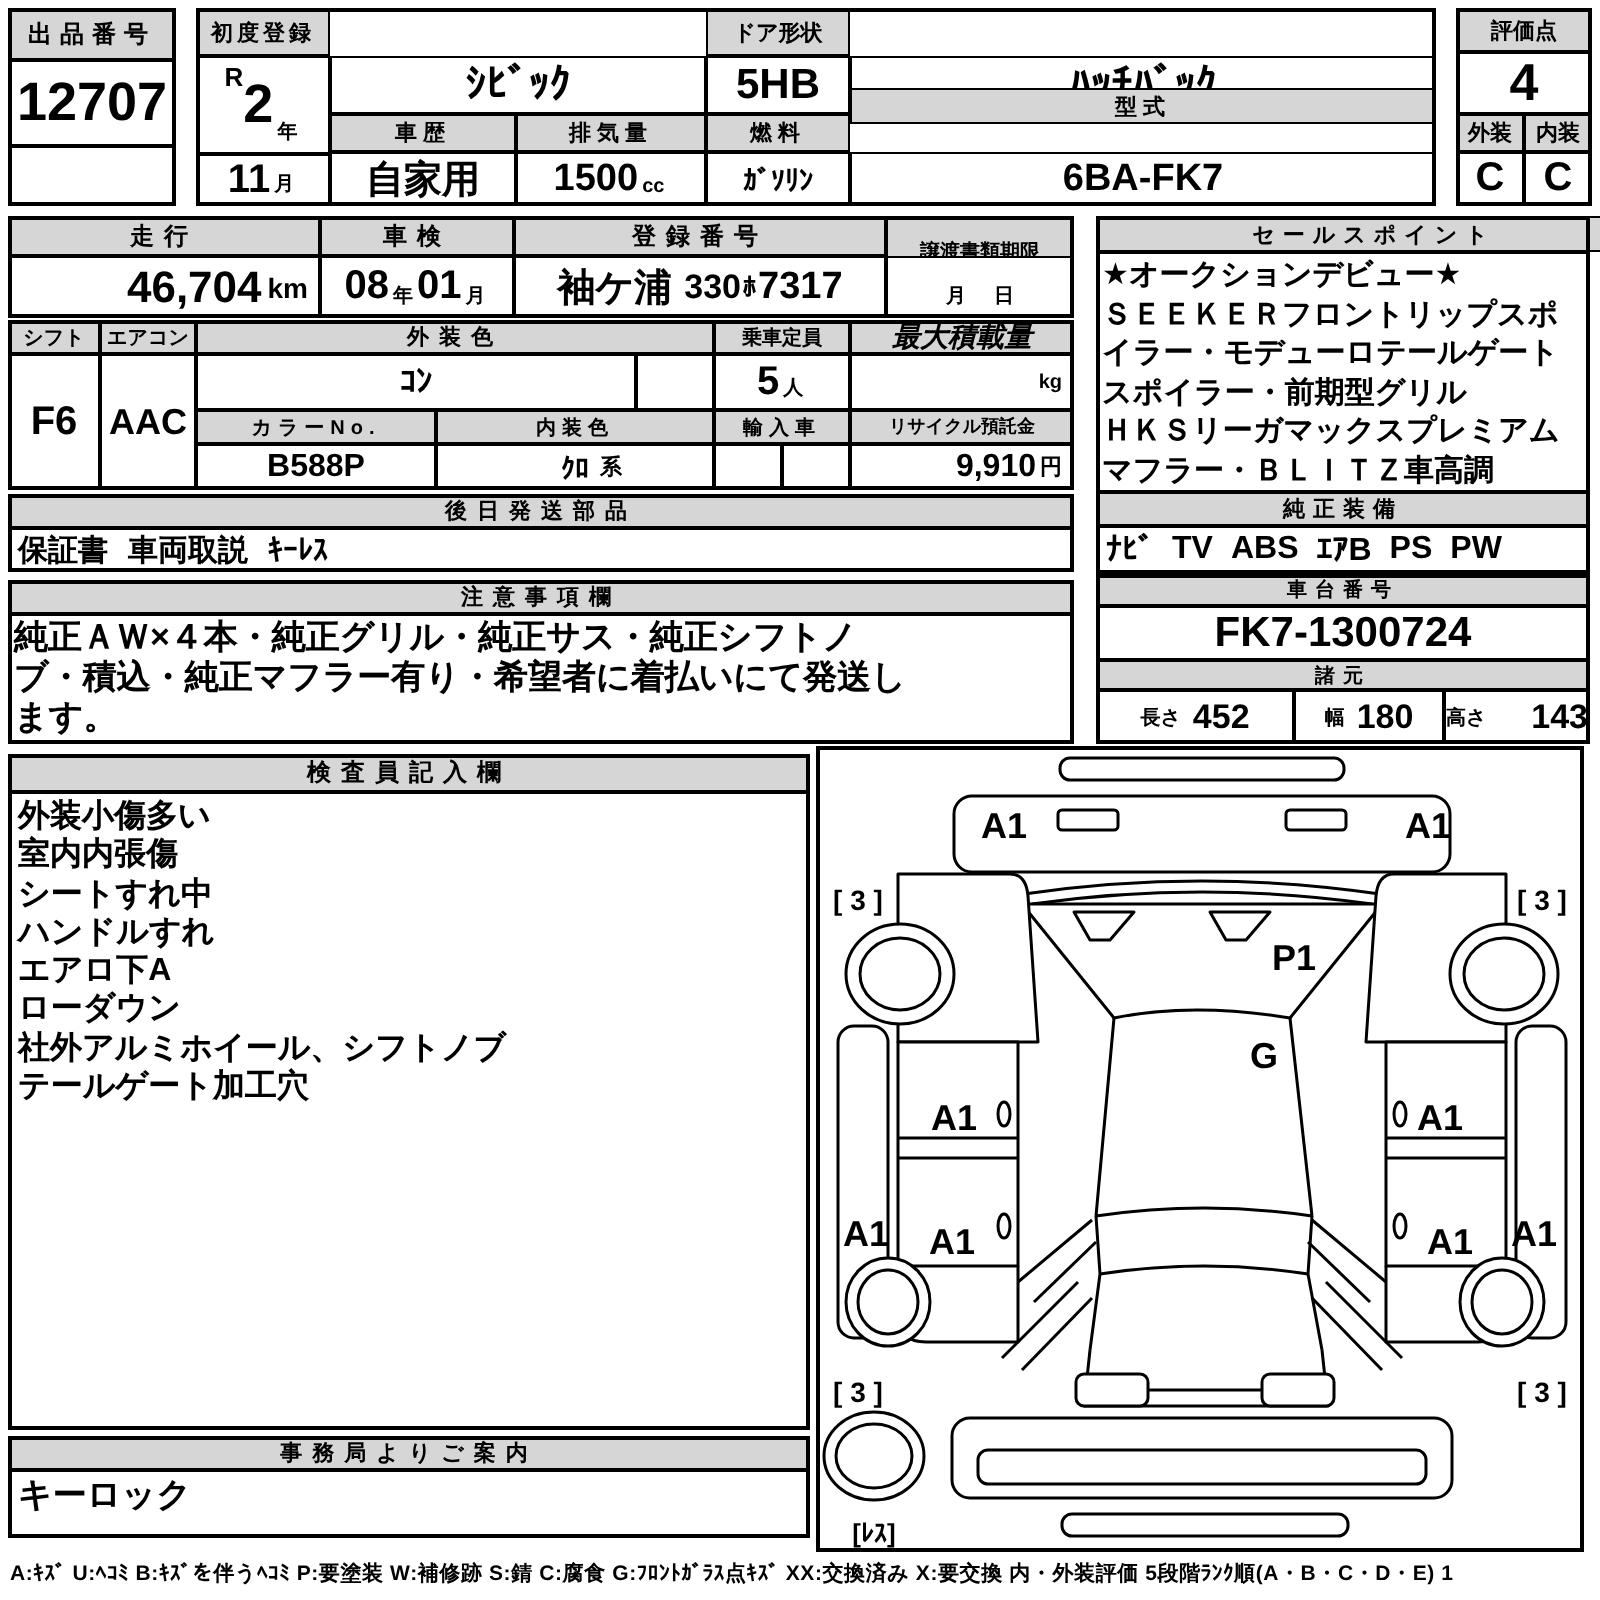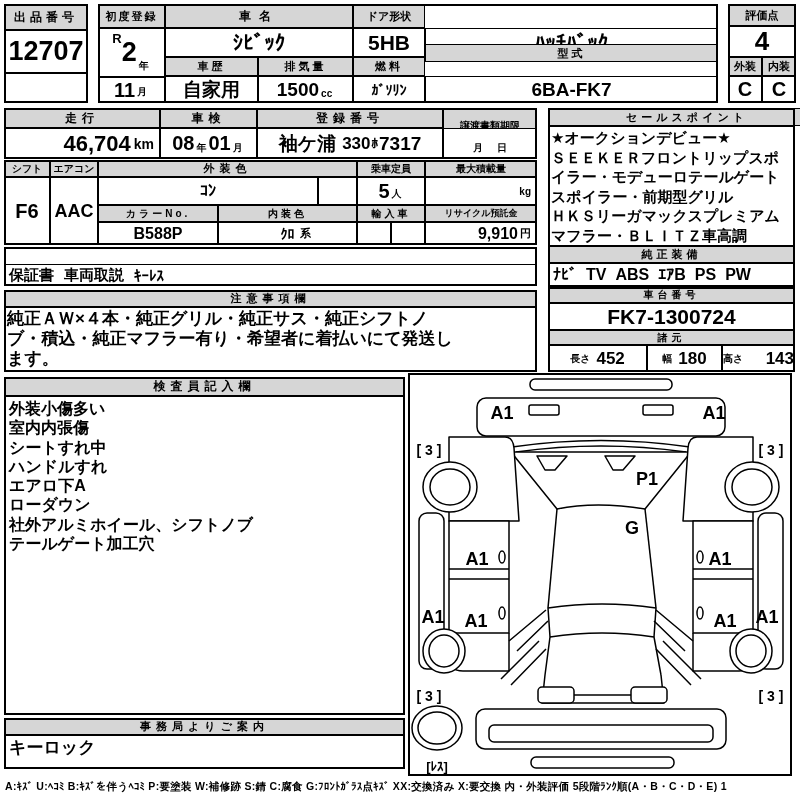--- a/index.html
+++ b/index.html
@@ -28,21 +28,20 @@
   <div class="cell hd" style="left:98px;top:4px;width:67px;height:24px;font-size:11px;letter-spacing:2px;">初度登録</div>
   <div class="cell" style="left:98px;top:28px;width:67px;height:49px;">
     <span style="font-size:13px;align-self:flex-start;padding-top:2px;">R</span>
     <span style="font-size:27px;">2</span>
     <span class="u">年</span>
   </div>
   <div class="cell" style="left:98px;top:77px;width:67px;height:26px;">
     <span style="font-size:20px;">11</span>
     <span class="u">月</span>
   </div>
-  <div class="cell hd" style="left:165px;top:4px;width:188px;height:24px;letter-spacing:8px;">車名</div>
   <div class="cell" style="left:165px;top:28px;width:188px;height:29px;font-size:21px;">ｼﾋﾞｯｸ</div>
   <div class="cell hd" style="left:353px;top:4px;width:72px;height:24px;font-size:11px;">ドア形状</div>
   <div class="cell" style="left:353px;top:28px;width:72px;height:29px;font-size:21px;">5HB</div>
   <div class="cell" style="left:425px;top:28px;width:293px;height:29px;font-size:21px;">ﾊｯﾁﾊﾞｯｸ</div>
   <div class="cell hd" style="left:165px;top:57px;width:93px;height:19px;font-size:11px;letter-spacing:3px;">車歴</div>
   <div class="cell" style="left:165px;top:76px;width:93px;height:27px;font-size:19px;">自家用</div>
   <div class="cell hd" style="left:258px;top:57px;width:95px;height:19px;font-size:11px;letter-spacing:3px;">排気量</div>
   <div class="cell" style="left:258px;top:76px;width:95px;height:27px;">
     <span style="font-size:19px;">1500</span>
     <span class="u">cc</span>
@@ -84,21 +83,21 @@
   <div class="cell" style="left:443px;top:128px;width:94px;height:31px;align-items:flex-end;padding-bottom:3px;">
     <span style="font-size:10px;margin-right:14px;">月</span>
     <span style="font-size:10px;">日</span>
   </div>
   <div class="blk" style="left:4px;top:108px;width:533px;height:51px;"></div>
 
   <div class="cell hd" style="left:4px;top:160px;width:46px;height:17px;font-size:10px;">シフト</div>
   <div class="cell hd" style="left:50px;top:160px;width:48px;height:17px;font-size:10px;">エアコン</div>
   <div class="cell hd" style="left:98px;top:160px;width:259px;height:17px;font-size:11px;letter-spacing:5px;">外装色</div>
   <div class="cell hd" style="left:357px;top:160px;width:68px;height:17px;font-size:10px;">乗車定員</div>
-  <div class="cell hd" style="left:425px;top:160px;width:112px;height:17px;font-size:10px;">最大積載量</div>
+  <div class="cell hd" style="left:425px;top:160px;width:112px;height:17px;font-size:14px;font-style:italic;">最大積載量</div>
   <div class="cell" style="left:4px;top:177px;width:46px;height:68px;font-size:20px;">F6</div>
   <div class="cell" style="left:50px;top:177px;width:48px;height:68px;font-size:18px;">AAC</div>
   <div class="cell" style="left:98px;top:177px;width:220px;height:28px;font-size:16px;">ｺﾝ</div>
   <div class="cell" style="left:318px;top:177px;width:39px;height:28px;"></div>
   <div class="cell" style="left:357px;top:177px;width:68px;height:28px;">
     <span style="font-size:20px;">5</span>
     <span class="u">人</span>
   </div>
   <div class="cell right" style="left:425px;top:177px;width:112px;height:28px;padding-right:5px;">
     <span style="font-size:10px;">kg</span>
@@ -113,20 +112,21 @@
     <span style="font-size:11px;position:absolute;right:45px;">系</span>
   </div>
   <div class="cell" style="left:357px;top:222px;width:34px;height:23px;"></div>
   <div class="cell" style="left:391px;top:222px;width:34px;height:23px;"></div>
   <div class="cell right" style="left:425px;top:222px;width:112px;height:23px;padding-right:5px;">
     <span style="font-size:16px;">9,910</span>
     <span style="font-size:11px;margin-left:2px;">円</span>
   </div>
   <div class="blk" style="left:4px;top:160px;width:533px;height:85px;"></div>
 
+  <div class="cell hd" style="left:4px;top:247px;width:533px;height:17px;font-size:11px;letter-spacing:5px;">後日発送部品</div>
   <div class="cell left" style="left:4px;top:264px;width:533px;height:22px;padding-left:4px;gap:10px;font-size:15px;">
     <span>保証書</span>
     <span>車両取説</span>
     <span>ｷｰﾚｽ</span>
   </div>
   <div class="blk" style="left:4px;top:247px;width:533px;height:39px;"></div>
 
   <div class="cell hd" style="left:4px;top:290px;width:533px;height:17px;font-size:11px;letter-spacing:5px;">注意事項欄</div>
   <div class="cell left" style="left:4px;top:307px;width:533px;height:65px;align-items:flex-start;">
     <div class="txtblock" style="position:static;width:452px;font-size:17px;line-height:20px;padding:1px 2px;white-space:normal;">純正ＡＷ×４本・純正グリル・純正サス・純正シフトノブ・積込・純正マフラー有り・希望者に着払いにて発送します。</div>

